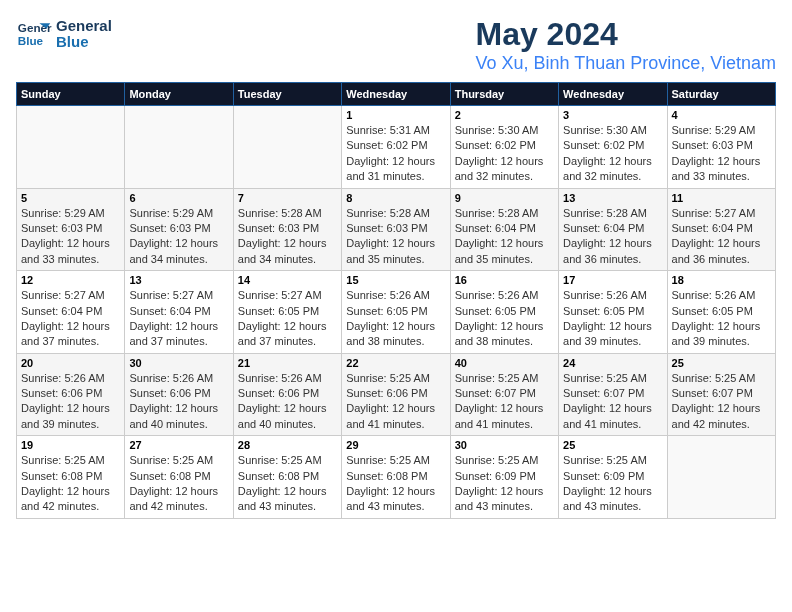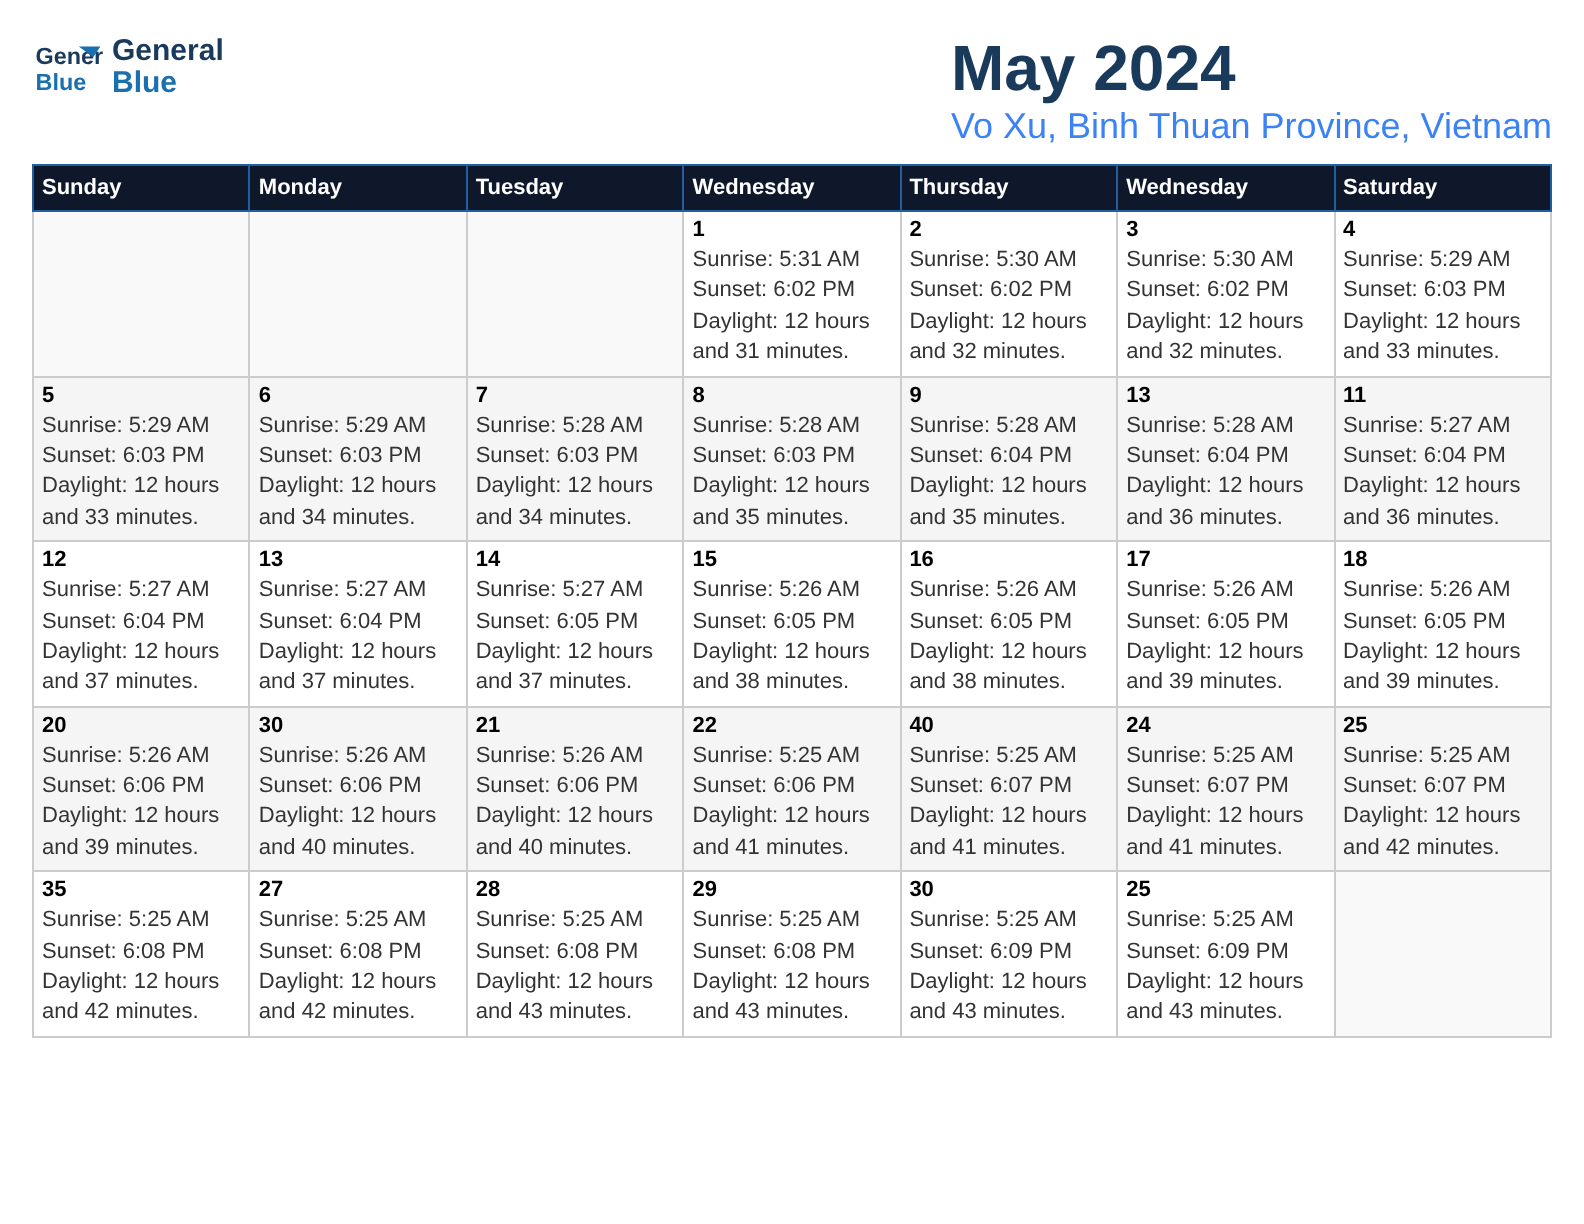--- a/index.html
+++ b/index.html
@@ -270,21 +270,21 @@
         </td>
         <td>
           <div class="day-number">25</div>
           <div class="day-info" style="white-space: pre-line;">Sunrise: 5:25 AM
 Sunset: 6:07 PM
 Daylight: 12 hours and 42 minutes.</div>
         </td>
       </tr>
       <tr>
         <td>
-          <div class="day-number">35</div>
+          <div class="day-number">19</div>
           <div class="day-info" style="white-space: pre-line;">Sunrise: 5:25 AM
 Sunset: 6:08 PM
 Daylight: 12 hours and 42 minutes.</div>
         </td>
         <td>
           <div class="day-number">27</div>
           <div class="day-info" style="white-space: pre-line;">Sunrise: 5:25 AM
 Sunset: 6:08 PM
 Daylight: 12 hours and 42 minutes.</div>
         </td>

